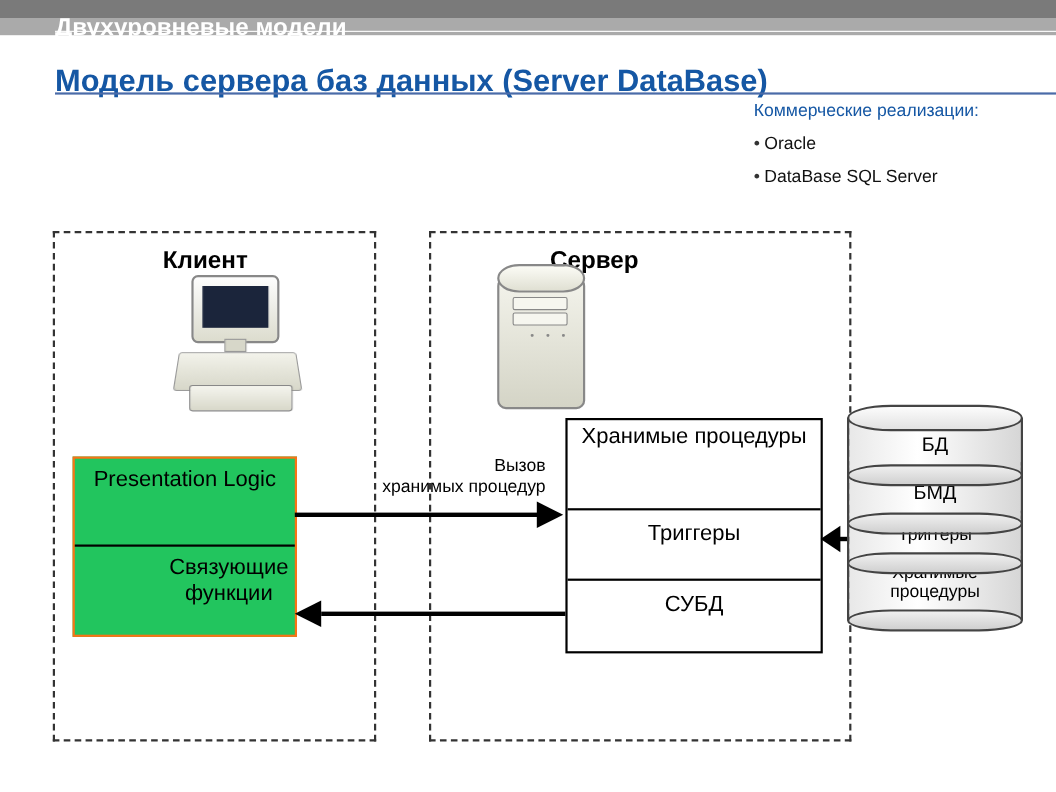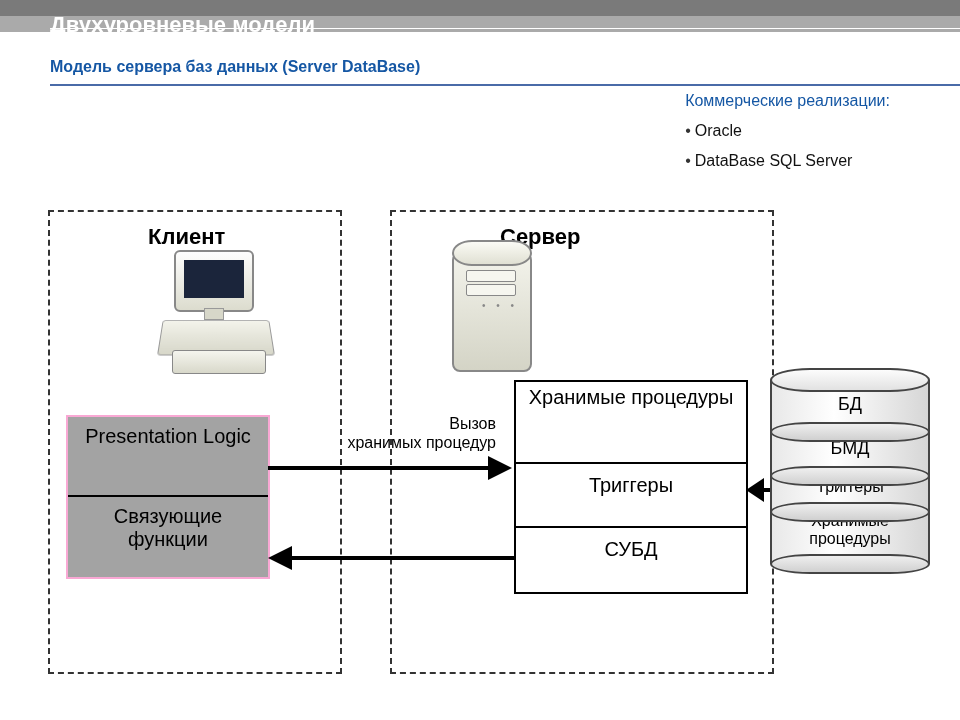--- a/index.html
+++ b/index.html
@@ -26,21 +26,21 @@
   }
   .header-bar .underline {
     position: absolute;
     left: 50px; right: 0; bottom: 3px;
     height: 1px;
     background: #ffffff;
   }
   .subtitle {
     position: absolute; left: 50px; top: 58px;
     color: #1557a4;
-    font-size: 16px;
+    font-size: 28px;
     font-weight: bold;
   }
   .subtitle .rule {
     position: absolute; left: 0; top: 26px; height: 2px; width: 910px;
     background: #4a6ba8;
   }
   .impl-block {
     position: absolute; right: 70px; top: 92px;
     font-size: 16px;
   }
@@ -109,25 +109,25 @@
     position: absolute; left: 26px; width: 48px; height: 10px;
     background: #f6f6ef; border: 1px solid #888; border-radius: 2px;
   }
   .server .slot1 { top: 30px; }
   .server .slot2 { top: 44px; }
   .server .dots { position: absolute; left: 42px; top: 60px; font-size: 10px; color:#888; letter-spacing: 4px; }
 
   
   .client-box {
     position: absolute; left: 36px; top: 215px; width: 200px; height: 160px;
-    background: #a3a3a3; border: 2px solid #f9a8d4;
+    background: #22c55e; border: 2px solid #f97316;
     text-align: center;
   }
   .client-box .row { width: 100%; border-bottom: 2px solid #000; }
-  .client-box .row:last-child { border-bottom: none; }
+  .client-box .row:last-child { border-bottom: none; margin-left: 40px; }
   .client-box .row span { display: inline-block; padding: 8px 6px; font-size: 20px; }
 
   
   .server-box {
     position: absolute; left: 484px; top: 180px; width: 230px; height: 210px;
     background: #fff; border: 2px solid #000;
     text-align: center;
   }
   .server-box .row { border-bottom: 2px solid #000; }
   .server-box .row:last-child { border-bottom: none; }

